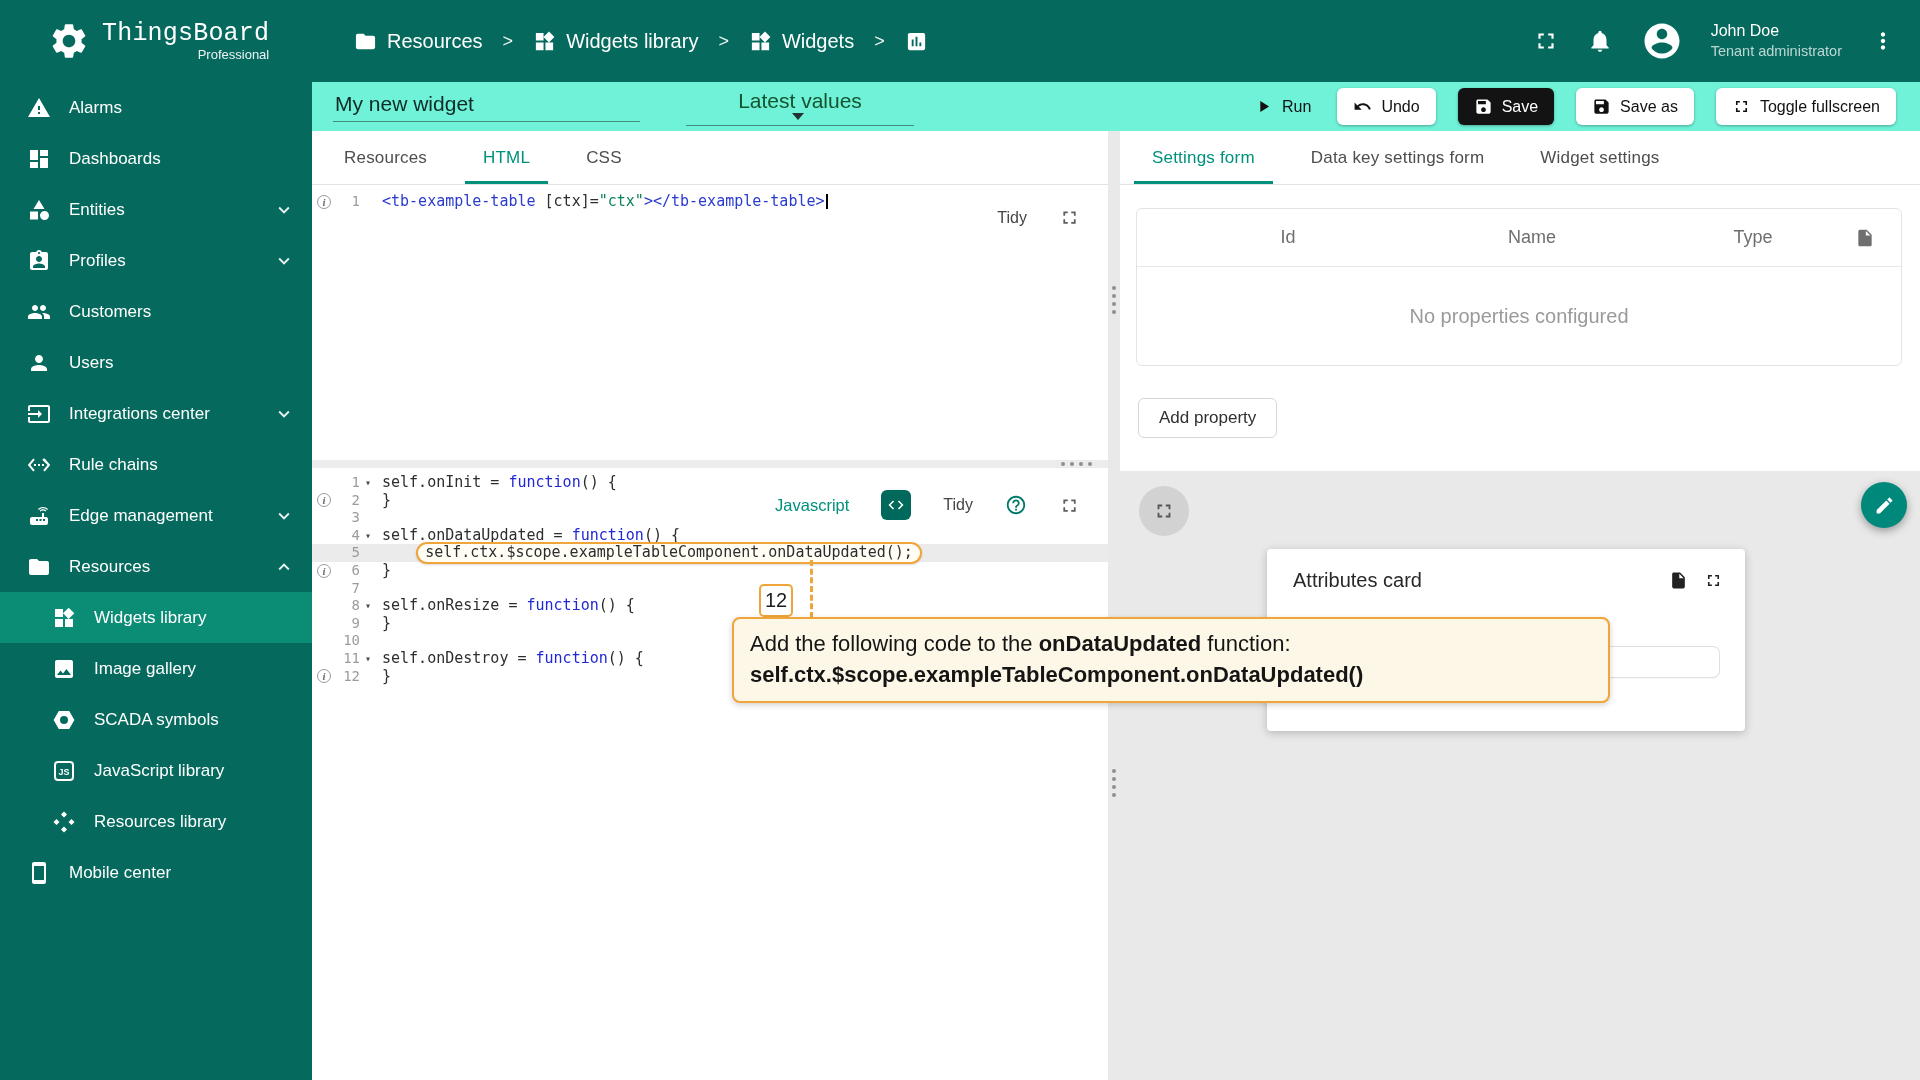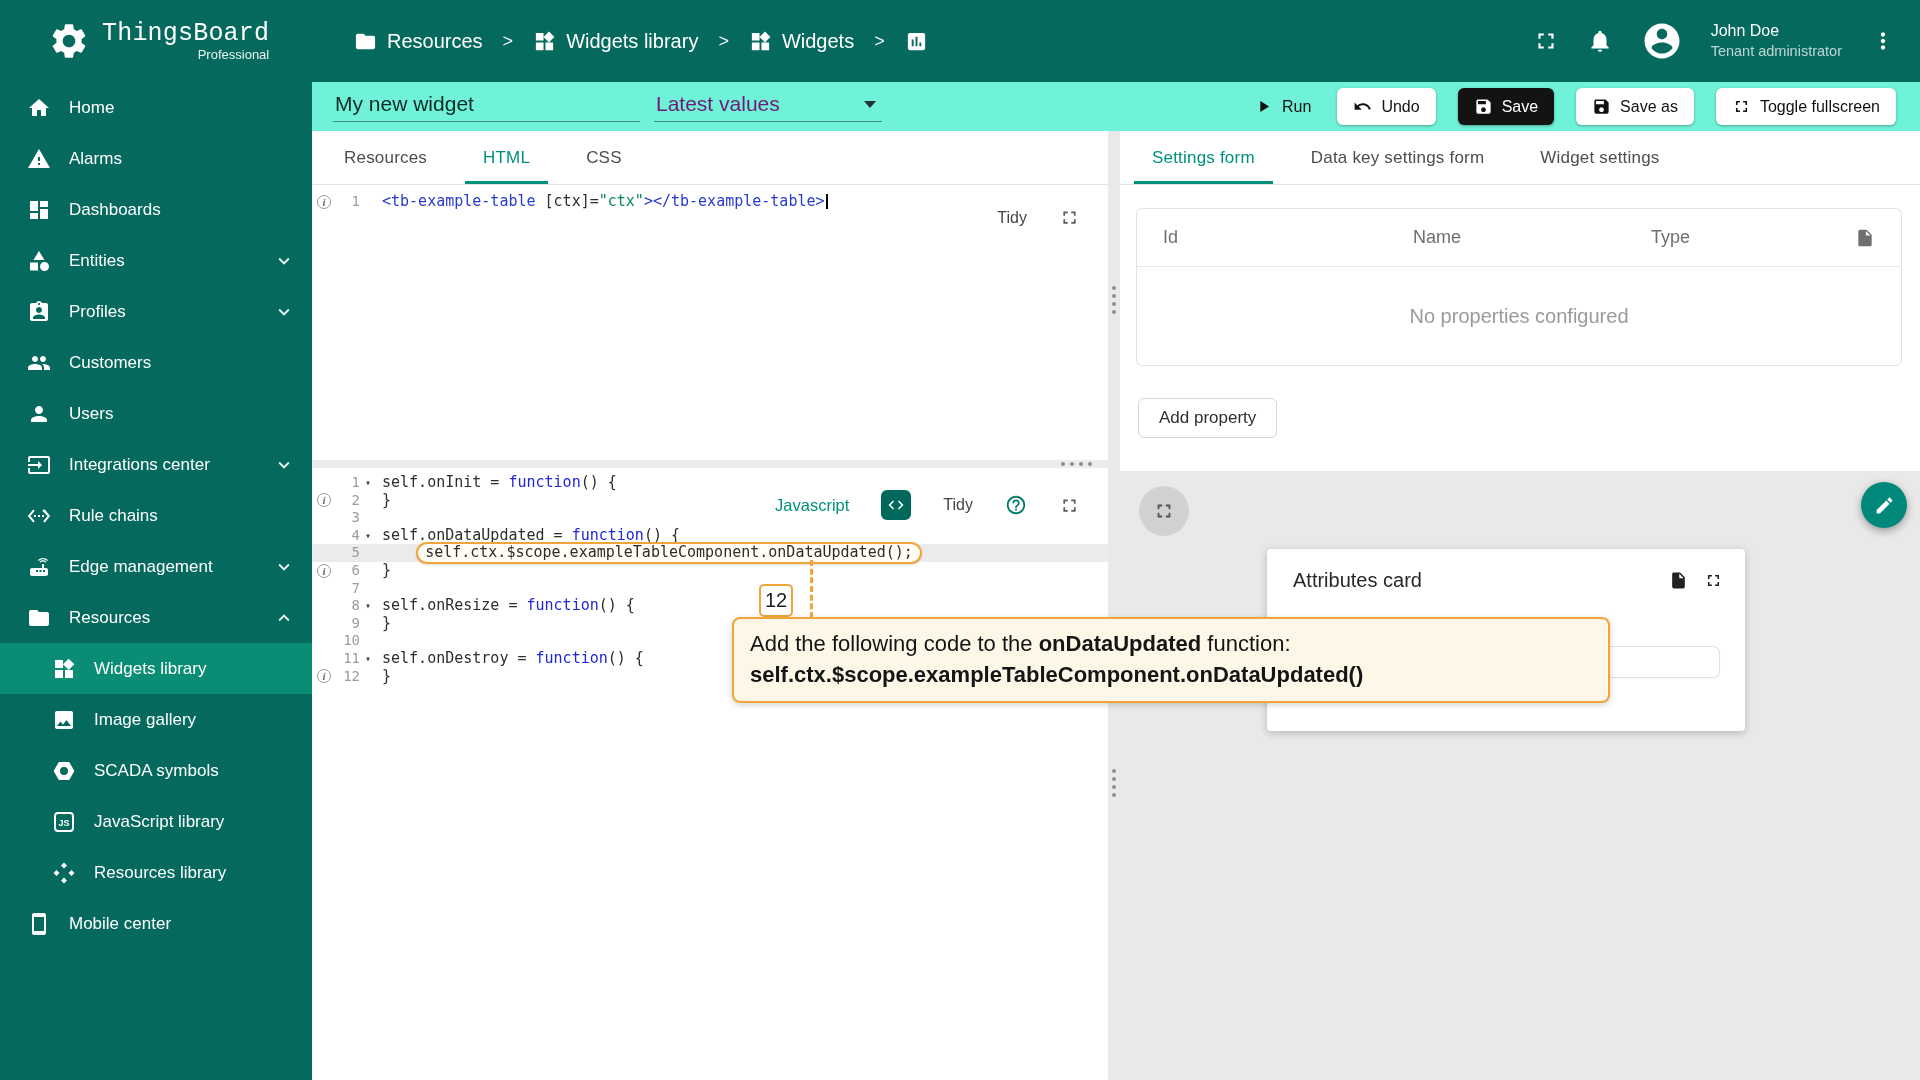--- a/index.html
+++ b/index.html
@@ -43,26 +43,26 @@
   .side-item svg{width:24px;height:24px;flex:0 0 24px;color:#fff;}
   .side-item.sub{padding-left:52px;}
   .side-item.active{background:var(--teal-active);}
   .badge-new{margin-left:auto;background:#fff;color:#046a5d;font-size:12.5px;font-weight:700;
     padding:3px 9px;border-radius:4px;letter-spacing:.4px;}
   .chev{margin-left:auto;opacity:.9;display:flex;}
   .chev svg{width:22px;height:22px;}
 
   
   .mintbar{position:absolute;top:82px;left:312px;right:0;height:49px;background:var(--mint);
-    display:flex;align-items:center;z-index:25;}
+    display:flex;align-items:center;z-index:25;gap:32px;}
   .field-title{margin-left:21px;width:307px;border-bottom:1px solid rgba(0,0,0,.42);
     font-size:21px;color:#0e2b26;padding:1px 2px 5px;cursor:text;}
   .field-select{margin-left:14px;width:228px;border-bottom:1px solid rgba(0,0,0,.42);
-    font-size:21px;color:#701a75;padding:1px 2px 5px;display:flex;align-items:center;
-    justify-content:space-between;cursor:pointer;}
+    font-size:21px;color:#14532d;padding:1px 2px 5px;display:flex;align-items:center;
+    justify-content:space-between;cursor:pointer;flex-direction:column;}
   .caret{width:0;height:0;border-left:6px solid transparent;border-right:6px solid transparent;
     border-top:7px solid #233;margin-right:4px;}
   .mint-actions{margin-left:auto;display:flex;align-items:center;gap:22px;padding-right:24px;}
   .btn{height:37px;display:flex;align-items:center;gap:9px;padding:0 16px;border-radius:6px;
     font-size:16px;font-weight:500;background:#fff;color:#121212;
     box-shadow:0 1px 3px rgba(0,0,0,.32);cursor:pointer;border:none;white-space:nowrap;}
   .btn svg{width:19px;height:19px;}
   .btn.dark{background:#131313;color:#fff;}
   .btn.flat{background:transparent;box-shadow:none;padding:0 4px;}
 
@@ -112,21 +112,21 @@
   .code-btn svg{width:18px;height:18px;color:#fff;}
   .help-btn svg{width:22px;height:22px;color:#00796b;}
 
   
   .v-divider{position:absolute;left:1108px;top:131px;width:12px;bottom:0;background:#e9e9e9;z-index:8;cursor:col-resize;}
   .v-handle{position:absolute;left:50%;transform:translateX(-50%);display:flex;flex-direction:column;gap:4px;}
   .v-handle i{width:4px;height:4px;border-radius:50%;background:#8f8f8f;}
 
   
   .right-col{position:absolute;left:1120px;top:131px;right:0;bottom:0;background:#fff;}
-  .props-card{margin:23px 18px 0 16px;border:1px solid #e3e3e3;border-radius:6px;height:158px;}
+  .props-card{margin:23px 18px 0 16px;border:1px solid #e3e3e3;border-radius:6px;height:158px;text-align:center;}
   .props-head{display:flex;align-items:center;height:58px;padding:0 26px;color:#6f6f6f;
     font-size:18px;border-bottom:1px solid #e8e8e8;}
   .col-id{width:250px;}
   .col-name{width:238px;}
   .col-type{flex:1;}
   .props-head .ctrl-icon svg{width:20px;height:20px;color:#6f6f6f;}
   .props-empty{height:98px;display:flex;align-items:center;justify-content:center;color:#9a9a9a;font-size:20px;}
   .add-prop{margin:32px 0 0 18px;height:40px;padding:0 20px;border:1px solid #d6d6d6;border-radius:6px;
     background:#fff;font-size:17px;font-weight:500;color:#303030;display:inline-flex;align-items:center;cursor:pointer;}
 
@@ -329,26 +329,20 @@
       </span>
       <span class="hicon">
           <svg class="icon">
             <use href="#i-more"></use>
           </svg>
         </span>
     </div>
   </header>
 
   <aside class="sidebar">
-    <div class="side-item">
-      <svg class="icon">
-          <use href="#i-home"></use>
-        </svg>
-      <span>Home</span>
-    </div>
     <div class="side-item">
       <svg class="icon">
           <use href="#i-warning"></use>
         </svg>
       <span>Alarms</span>
     </div>
     <div class="side-item">
       <svg class="icon">
           <use href="#i-dashboard"></use>
         </svg>

